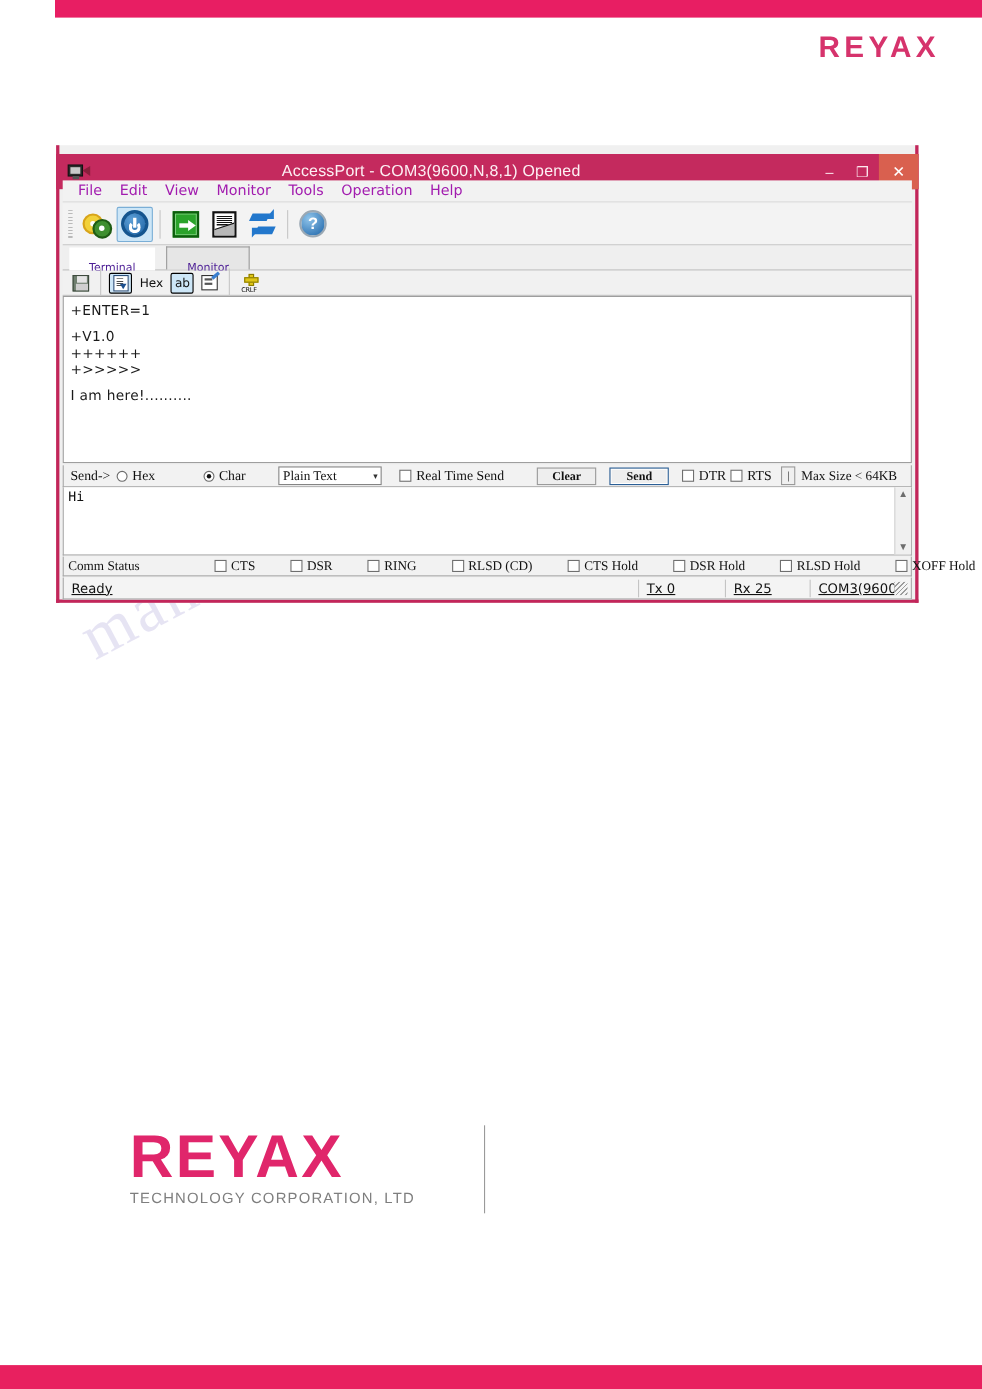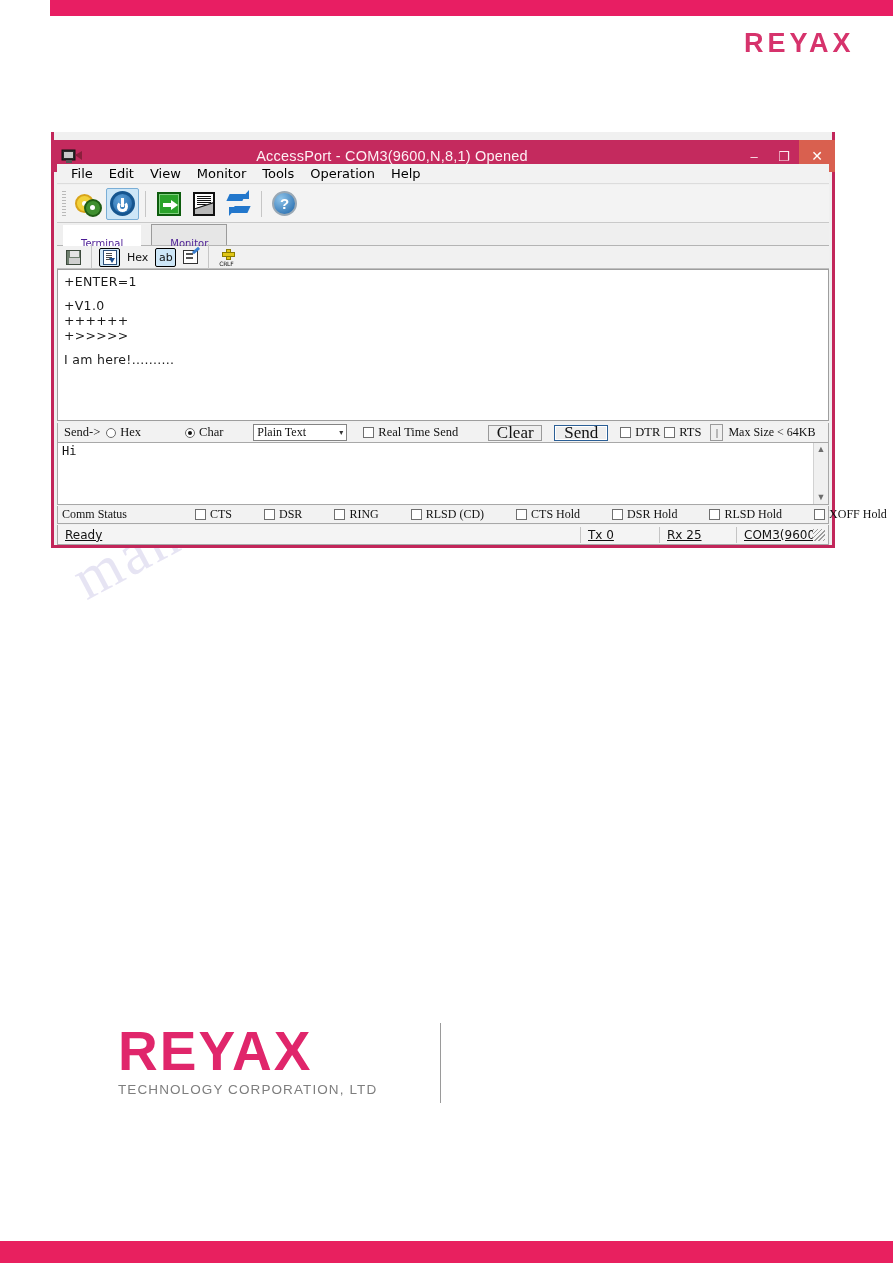--- a/index.html
+++ b/index.html
@@ -61,21 +61,21 @@
   }
   .win-btn.close{width:36px;background:#d9604f;color:#fff;font-size:14px;}
 
   
   .menubar{
     position:absolute;left:57px;top:164px;width:772px;height:20px;
     background:#f2f2f2;border-bottom:1px solid #dcdcdc;
     display:flex;align-items:center;padding-left:6px;box-sizing:border-box;
   }
   .menu-item{
-    font-size:13px;color:#000000;padding:1px 8px;white-space:nowrap;
+    font-size:13px;color:#a21caf;padding:1px 8px;white-space:nowrap;
     font-family:"DejaVu Sans", sans-serif;
   }
 
   
   .toolbar{
     position:absolute;left:57px;top:185px;width:772px;height:38px;
     background:#f3f3f3;border-bottom:1px solid #c9c9c9;
     display:flex;align-items:center;box-sizing:border-box;
   }
   .grip{width:4px;height:26px;margin:0 4px 0 5px;
@@ -199,22 +199,23 @@
     width:94px;height:17px;background:#fff;border:1px solid #848484;box-sizing:border-box;
     display:flex;align-items:center;justify-content:space-between;padding:0 3px;margin:0 6px;
     font-size:12px;flex:none;
   }
   .ddl .cv{font-size:8px;color:#333;}
   .cbx{display:flex;align-items:center;white-space:nowrap;margin-right:4px;}
   .cbx .bx{width:11px;height:11px;border:1px solid #6f6f6f;background:#fff;margin-right:4px;
         box-sizing:border-box;flex:none;}
   .btn{
     height:16px;min-width:54px;background:#eeeeee;border:1px solid #9a9a9a;box-sizing:border-box;
-    font-size:17px;text-align:center;line-height:14px;margin:0 6px;flex:none;
+    font-size:11px;text-align:center;line-height:14px;margin:0 6px;flex:none;
     font-family:"Liberation Serif", serif;
+    font-weight:bold;
   }
   .btn.focus{border:1px solid #2b5f96;box-shadow:inset 0 0 0 1px #fff;}
   .pipe{width:11px;height:15px;border:1px solid #9a9a9a;background:#f0f0f0;margin:0 5px;
         display:flex;align-items:center;justify-content:center;font-size:10px;flex:none;}
   .maxsz{white-space:nowrap;font-size:12px;}
 
   
   .sendarea{
     position:absolute;left:57px;top:443px;width:772px;height:62px;
     background:#fff;border:1px solid #a8a8a8;border-top:none;box-sizing:border-box;

